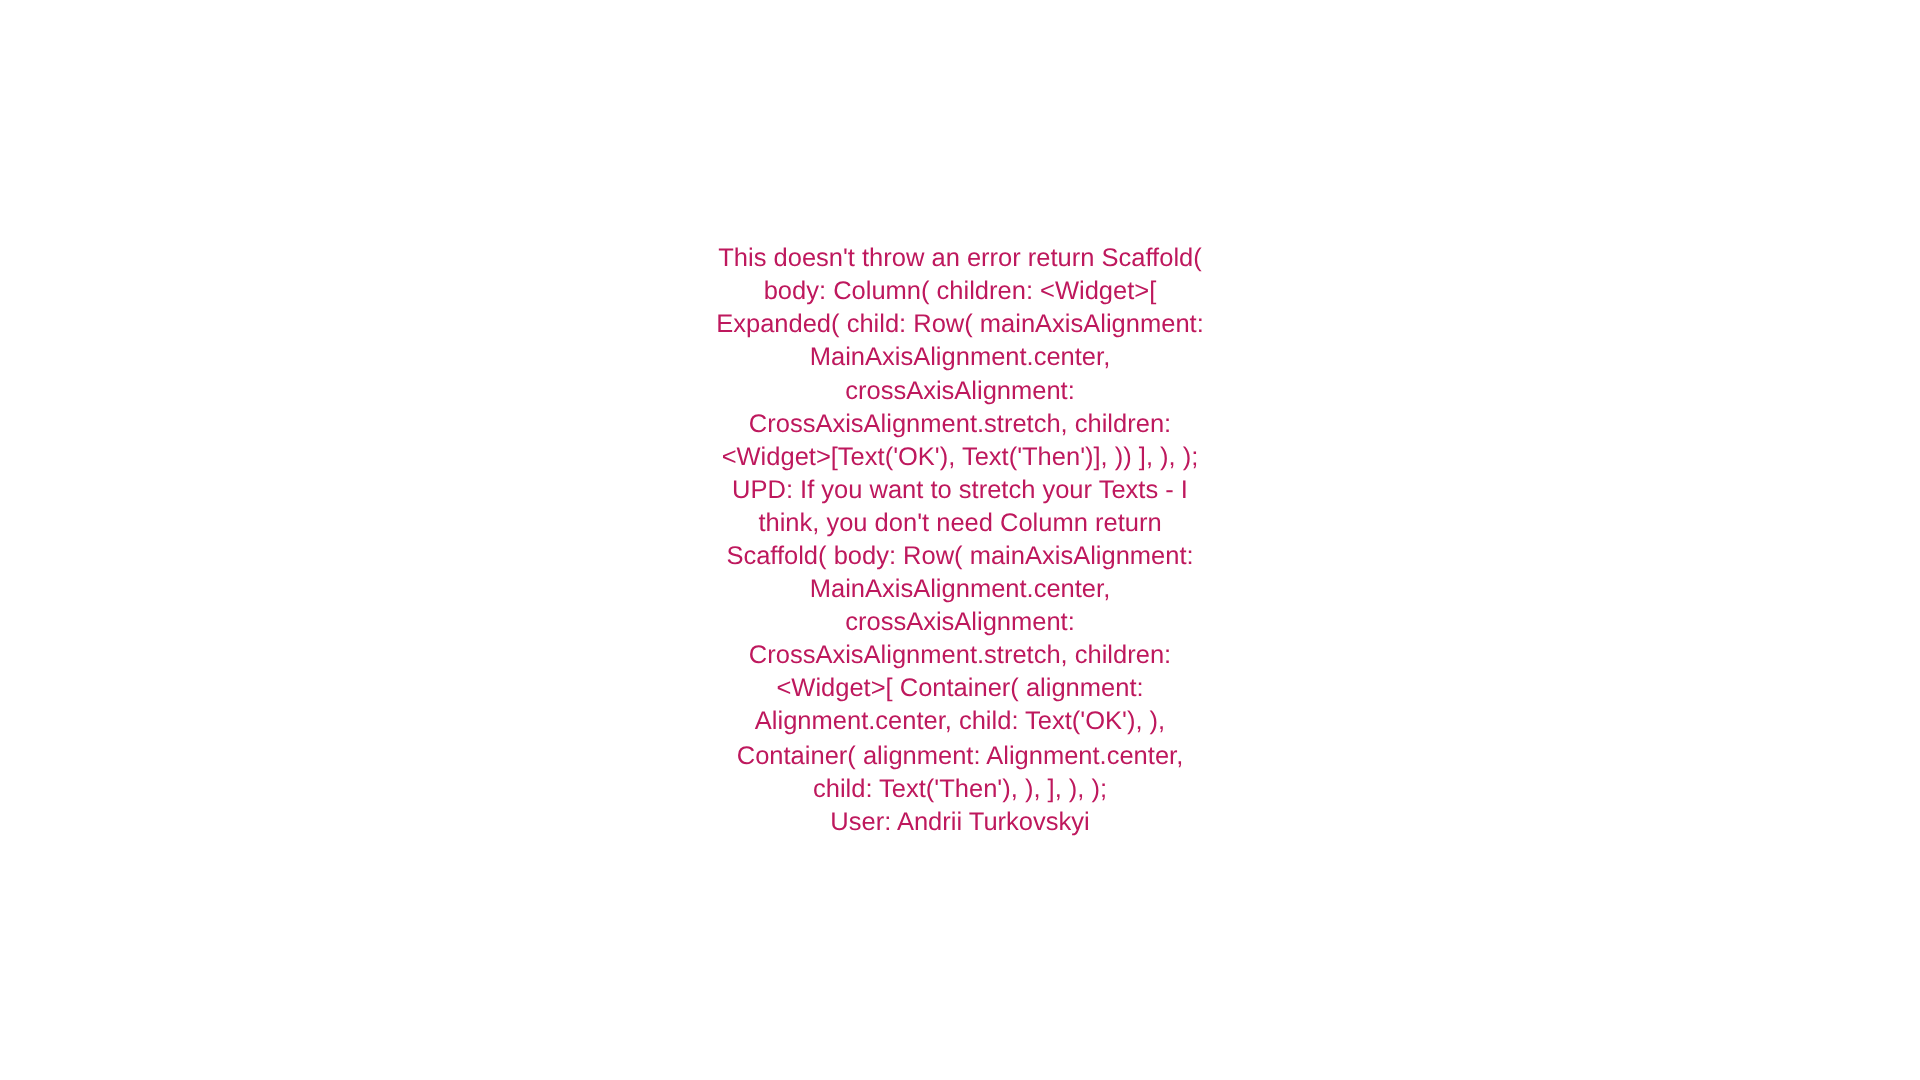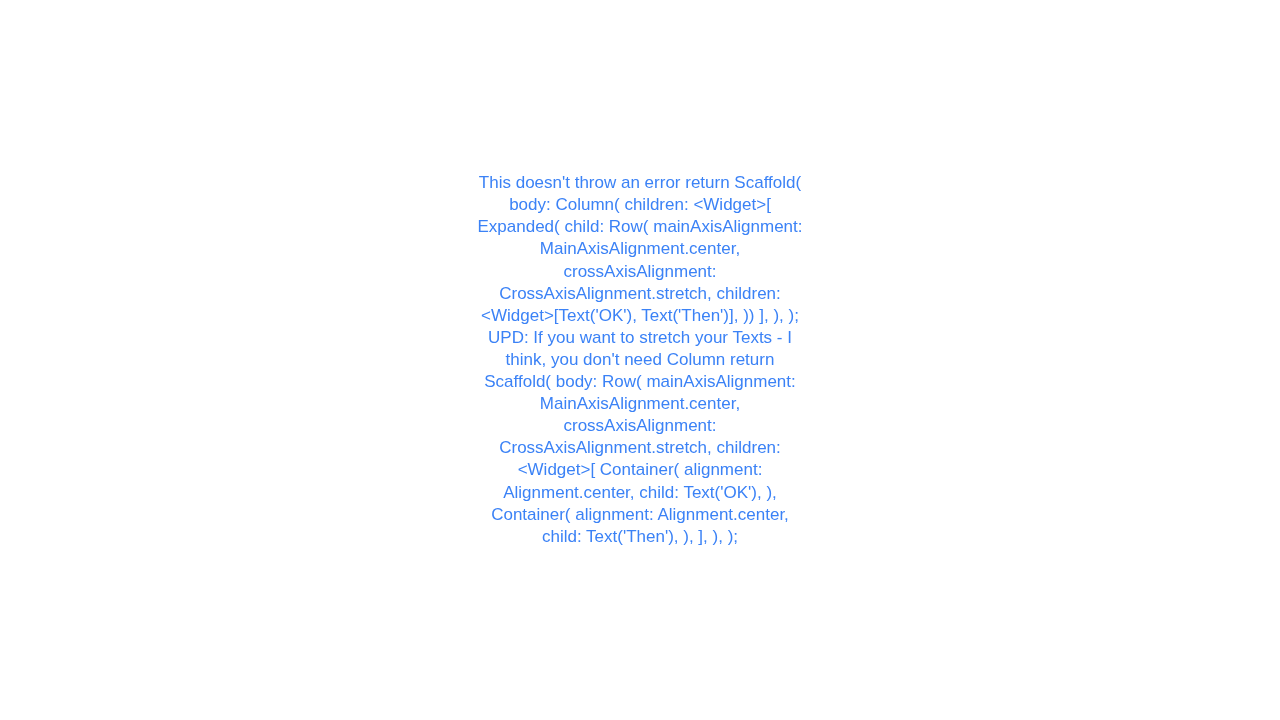--- a/index.html
+++ b/index.html
@@ -14,26 +14,29 @@
       font-family: Arial, Helvetica, sans-serif;
       display: flex;
       align-items: center;
       justify-content: center;
     }
     .content-block {
       width: 340px;
       text-align: center;
       font-size: 17px;
       line-height: 1.3;
-      color: #3b82f6;
+      color: #be185d;
     }
     .content-block p {
       margin: 0;
     }
   </style>
 </head>
 <body>
 
 <div class="content-block">
   <p>
     <span>This doesn't throw an error return Scaffold(   body: Column(     children: &lt;Widget&gt;[       Expanded(           child: Row(         mainAxisAlignment: MainAxisAlignment.center,         crossAxisAlignment: CrossAxisAlignment.stretch,         children: &lt;Widget&gt;[Text('OK'), Text('Then')],       ))     ],   ), );   UPD: If you want to stretch your Texts - I think, you don't need Column return Scaffold(   body: Row(     mainAxisAlignment: MainAxisAlignment.center,     crossAxisAlignment: CrossAxisAlignment.stretch,     children: &lt;Widget&gt;[       Container(         alignment: Alignment.center,         child: Text('OK'),       ),       Container(         alignment: Alignment.center,         child: Text('Then'),       ),     ],   ), );</span>
   </p>
+  <p>
+    <span>User: </span><span>Andrii Turkovskyi</span>
+  </p>
 </div>
 
 </body></html>

